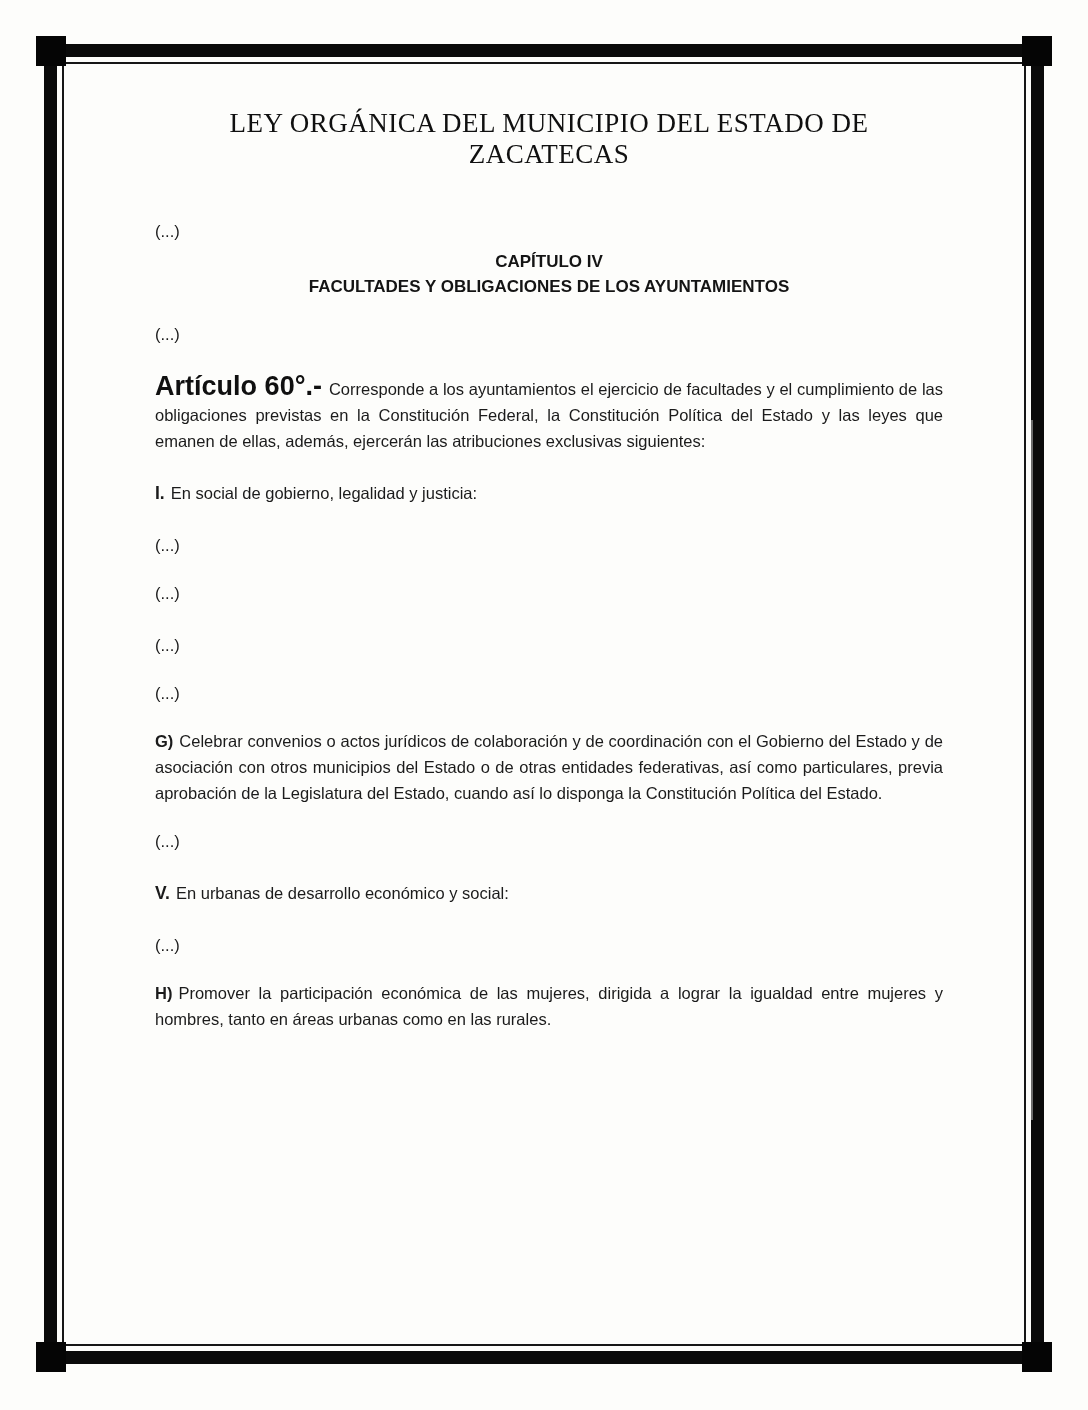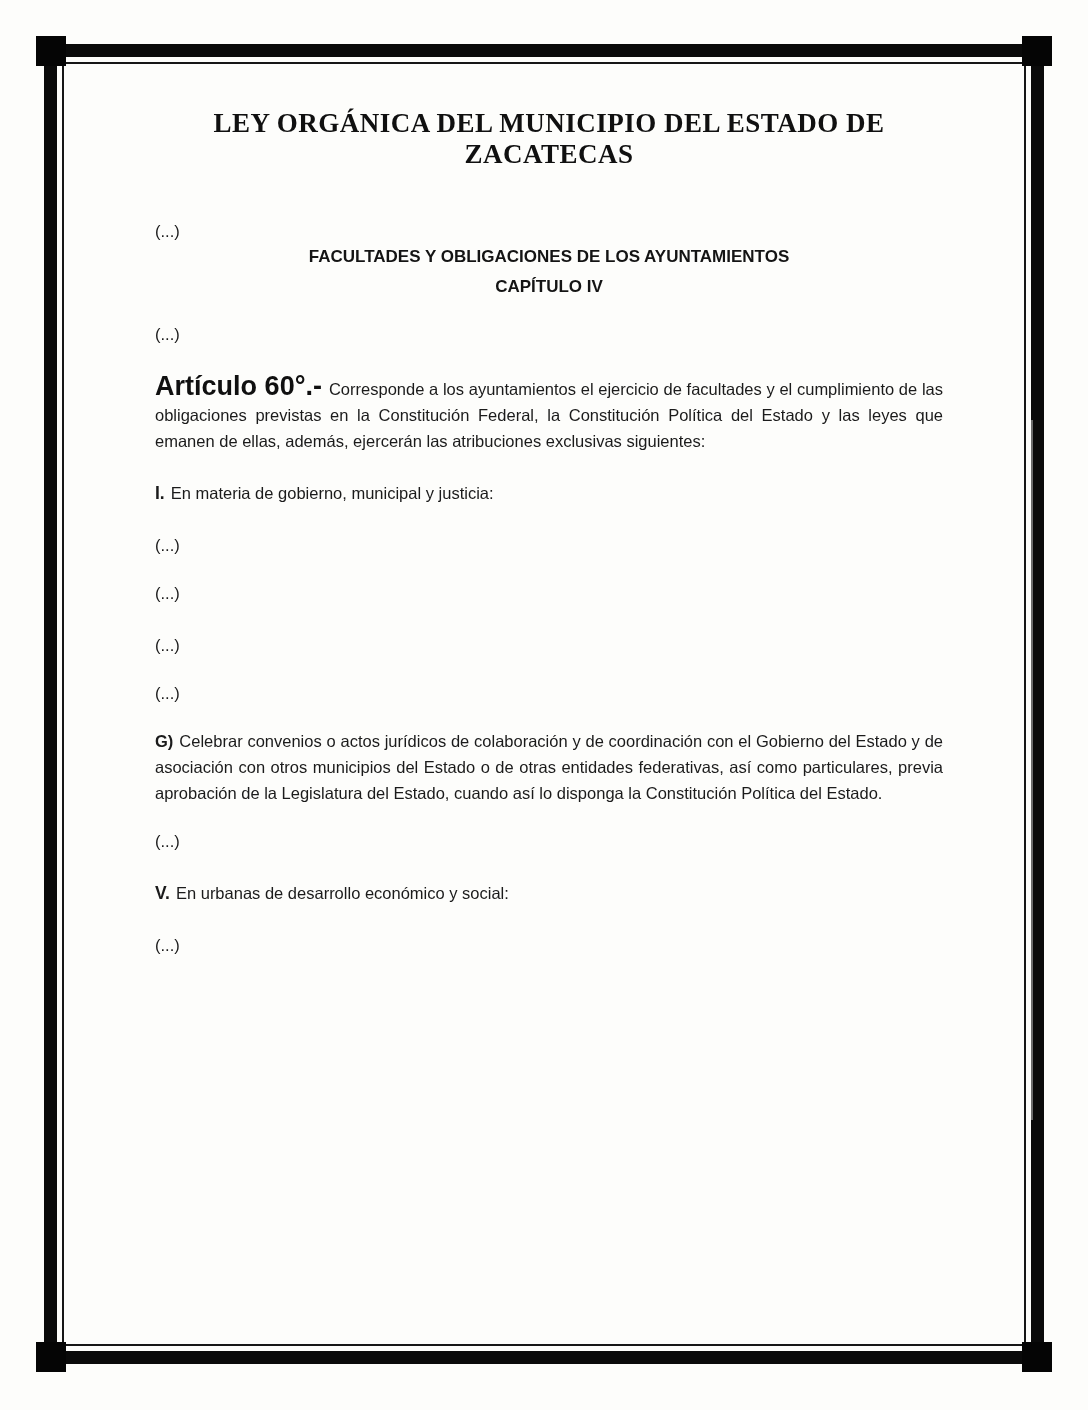--- a/index.html
+++ b/index.html
@@ -48,21 +48,21 @@
   
   .content {
     position: absolute;
     left: 155px; top: 108px;
     width: 788px;
   }
   .content p { margin: 0; }
 
   .doc-title {
     font-family: "Liberation Serif", serif;
-    font-weight: bold;
+    font-weight: normal;
     font-size: 27px;
     letter-spacing: 0.5px;
     text-align: center;
     color: #101010;
   }
 
   .om { font-size: 16.5px; line-height: 26px; }
 
   .chapter {
     font-weight: bold;
@@ -108,42 +108,43 @@
 <div class="corner c-bl"></div>
 <div class="corner c-br"></div>
 <div class="scan-artifact"></div>
 
 <div class="content">
 
   <p class="doc-title">LEY ORGÁNICA DEL MUNICIPIO DEL ESTADO DE ZACATECAS</p>
 
   <p class="om gap-xl">(...)</p>
 
+  <p class="chapter gap-sm">CAPÍTULO IV</p>
   <p class="chapter gap-0">FACULTADES Y OBLIGACIONES DE LOS AYUNTAMIENTOS</p>
-  <p class="chapter gap-sm">CAPÍTULO IV</p>
 
   <p class="om gap-md">(...)</p>
 
   <p class="para justify gap-lg"><span class="art-lead">Artículo 60°.-</span><span>Corresponde a los ayuntamientos el ejercicio de facultades y el cumplimiento de las obligaciones previstas en la Constitución Federal, la Constitución Política del Estado y las leyes que emanen de ellas, además, ejercerán las atribuciones exclusivas siguientes:</span></p>
 
-  <p class="para gap-lg"><span class="lead roman">I.</span><span>En materia de gobierno, municipal y justicia:</span></p>
+  <p class="para gap-lg"><span class="lead roman">I.</span><span>En social de gobierno, legalidad y justicia:</span></p>
 
   <p class="om gap-lg">(...)</p>
 
 
   <p class="om gap-md">(...)</p>
 
 
   <p class="om gap-lg">(...)</p>
 
 
   <p class="om gap-md">(...)</p>
 
   <p class="para justify gap-md"><span class="lead">G)</span><span>Celebrar convenios o actos jurídicos de colaboración y de coordinación con el Gobierno del Estado y de asociación con otros municipios del Estado o de otras entidades federativas, así como particulares, previa aprobación de la Legislatura del Estado, cuando así lo disponga la Constitución Política del Estado.</span></p>
 
   <p class="om gap-md">(...)</p>
 
   <p class="para gap-lg"><span class="lead roman">V.</span><span>En urbanas de desarrollo económico y social:</span></p>
 
   <p class="om gap-lg">(...)</p>
 
+  <p class="para justify gap-md"><span class="lead">H)</span><span>Promover la participación económica de las mujeres, dirigida a lograr la igualdad entre mujeres y hombres, tanto en áreas urbanas como en las rurales.</span></p>
 
 </div>
 
 </body></html>

